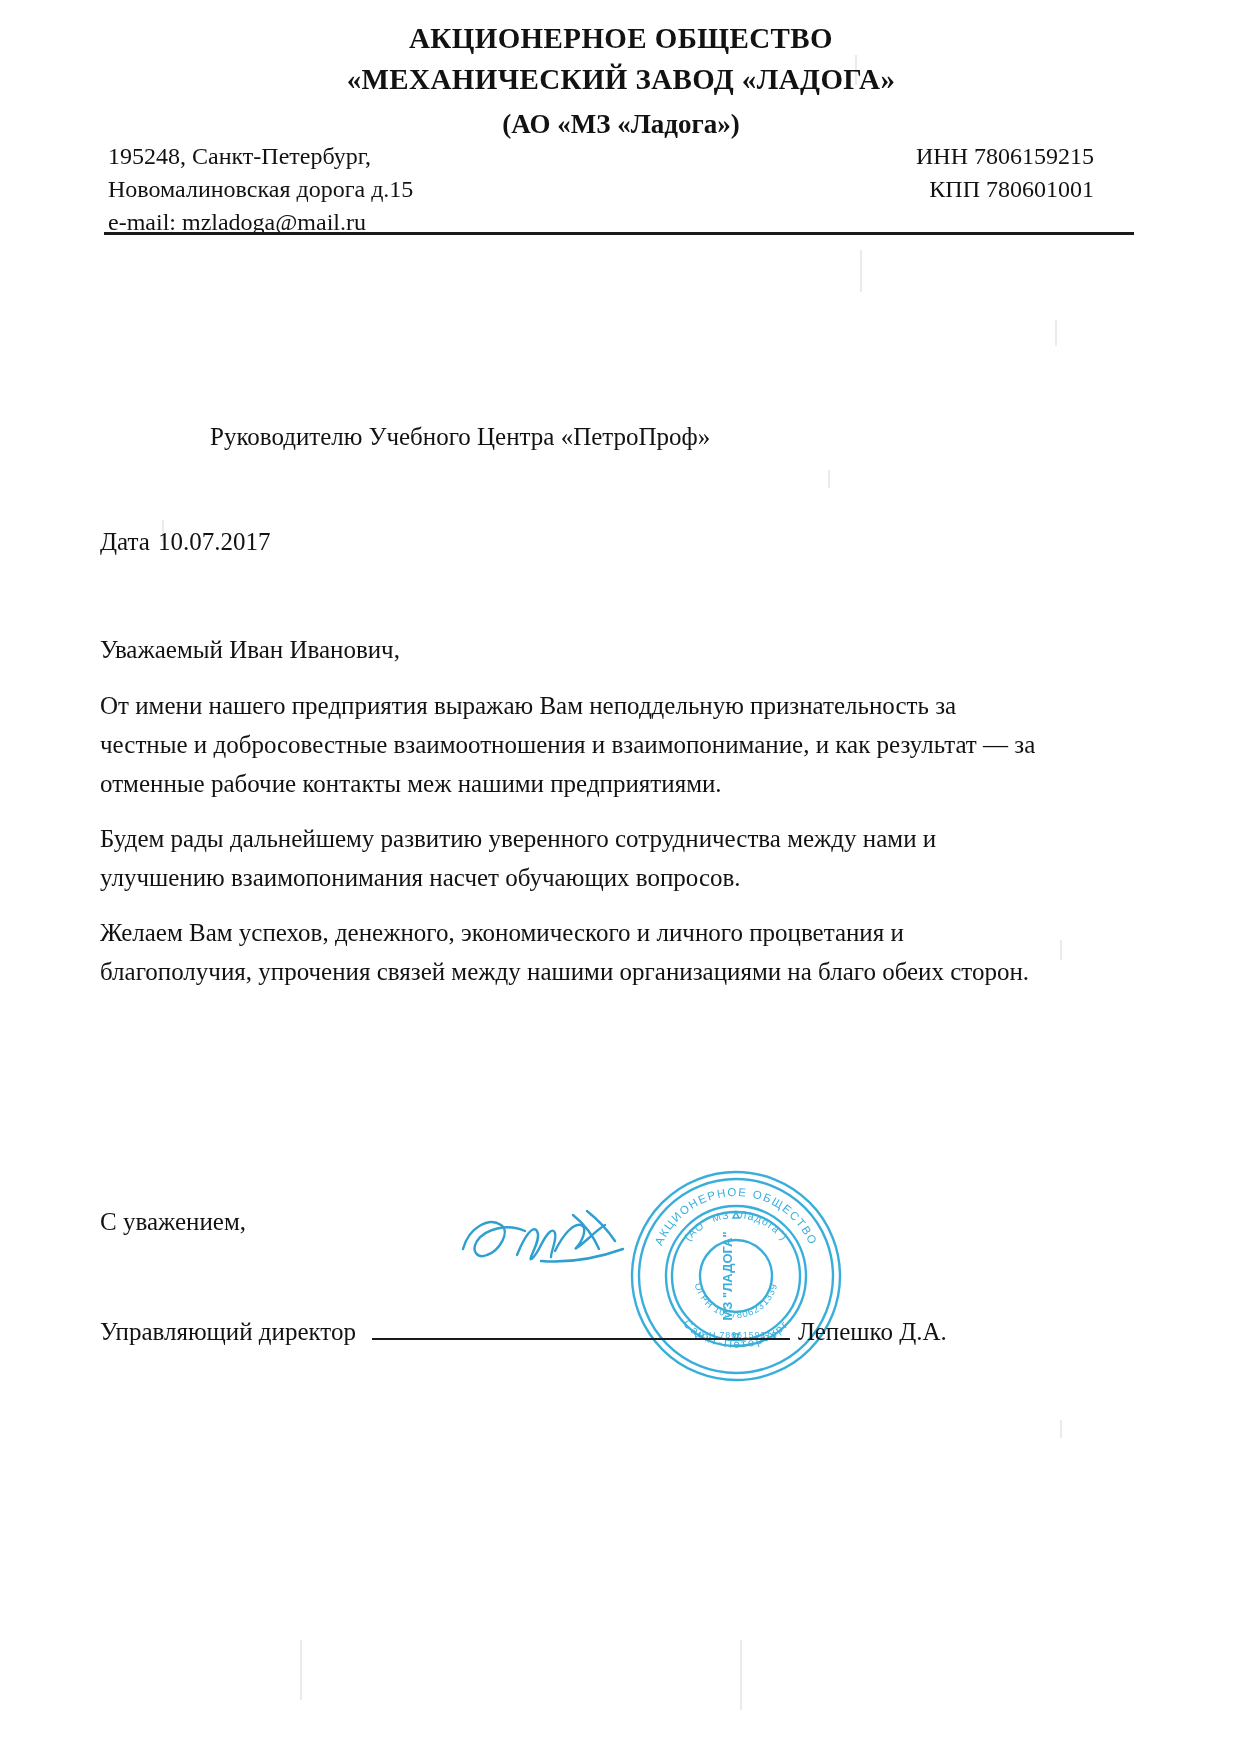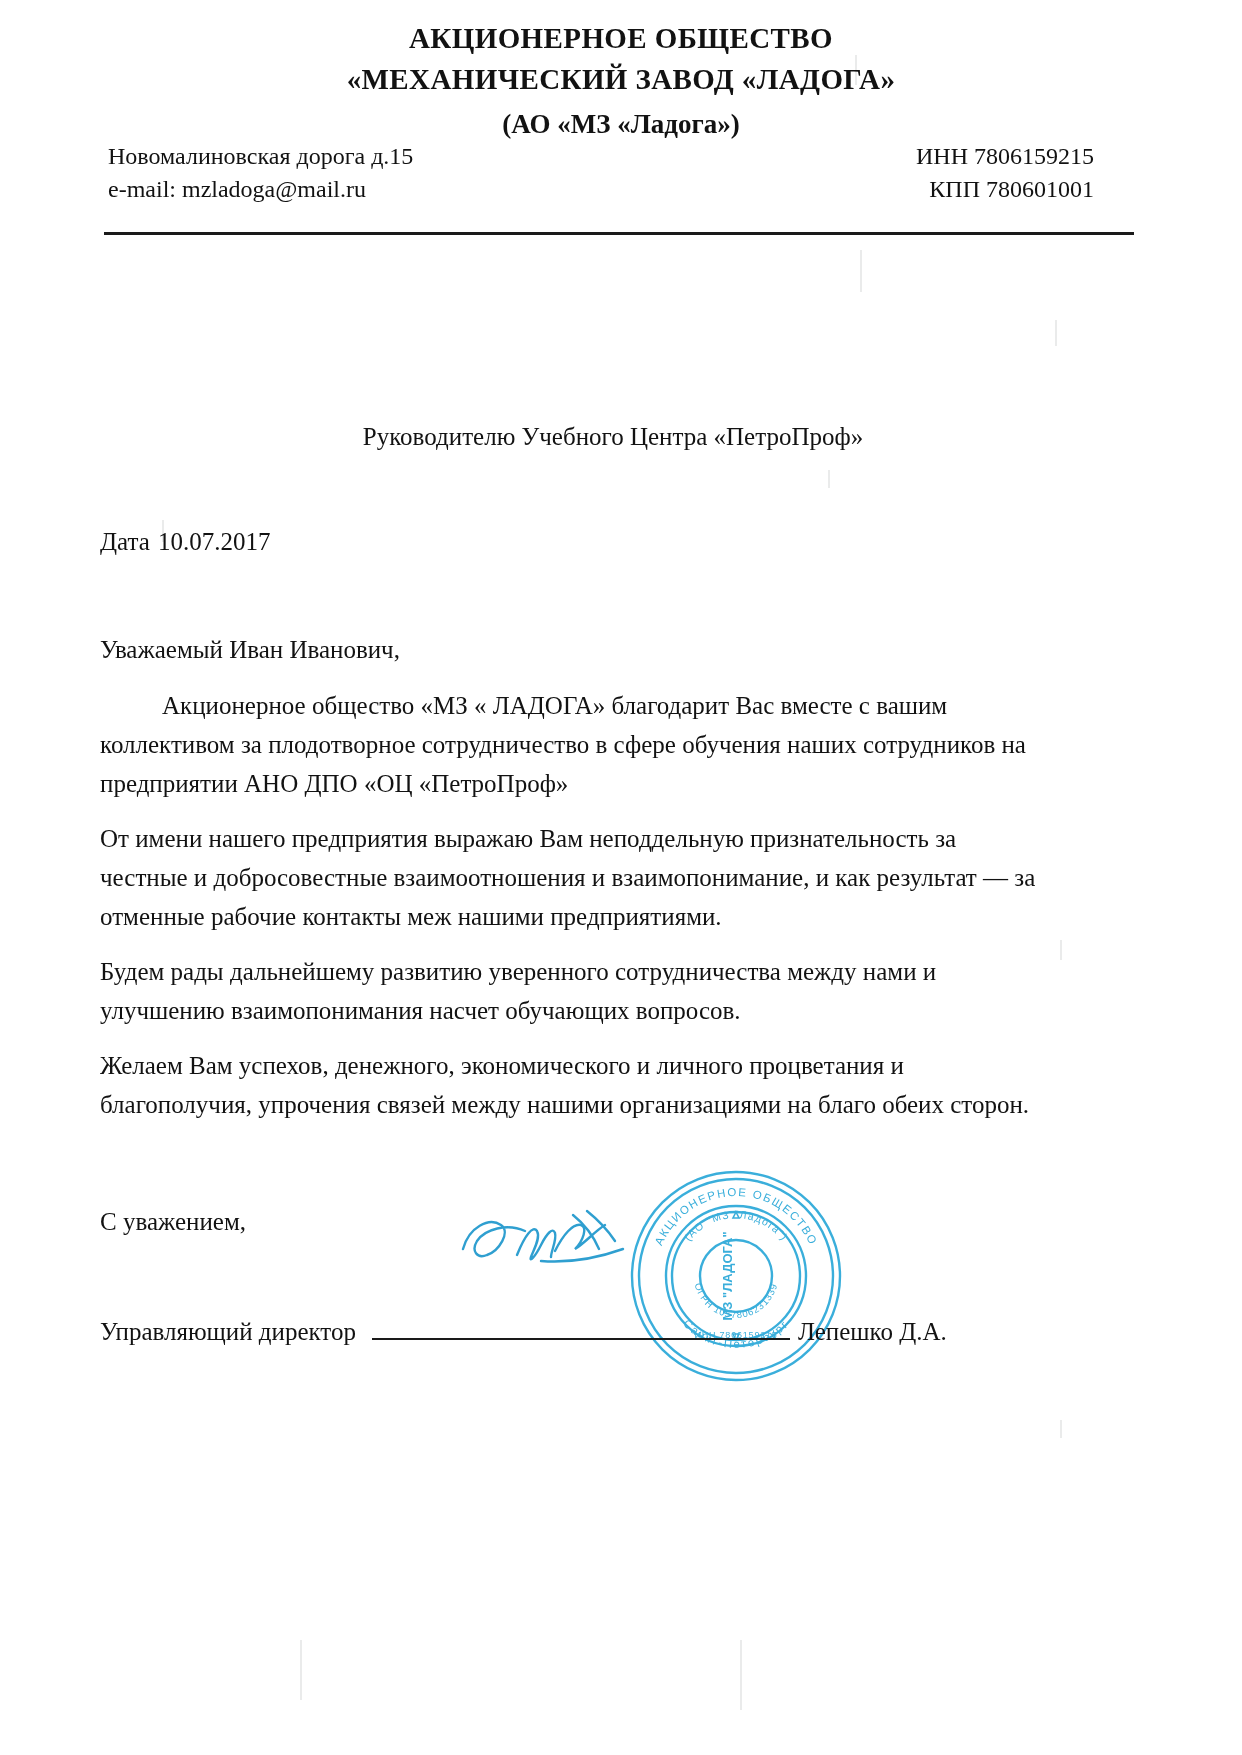--- a/index.html
+++ b/index.html
@@ -77,21 +77,21 @@
     width: 1030px;
     height: 3px;
     background: #1a1a1a;
   }
 
   .addressee {
     position: absolute;
     top: 420px;
     left: 0;
     width: 1016px;
-    text-align: center;
+    text-align: left;
     padding-left: 210px;
     box-sizing: border-box;
     font-size: 25px;
     line-height: 34px;
   }
 
   .date-line {
     position: absolute;
     top: 528px;
     left: 100px;
@@ -183,20 +183,21 @@
   <div class="scan-fleck" style="top:1640px; left:740px; width:2px; height:70px;"></div>
 
   <div class="letterhead">
     <div class="l1">АКЦИОНЕРНОЕ ОБЩЕСТВО</div>
     <div class="l2">«МЕХАНИЧЕСКИЙ ЗАВОД «ЛАДОГА»</div>
     <div class="l3">(АО «МЗ «Ладога»)</div>
   </div>
 
   <div class="contacts">
     <div class="left">
+      <div>195248, Санкт-Петербург,</div>
       <div>Новомалиновская дорога д.15</div>
       <div>e-mail: mzladoga@mail.ru</div>
     </div>
     <div class="right">
       <div>ИНН 7806159215</div>
       <div>КПП 780601001</div>
     </div>
   </div>
 
   <div class="rule"></div>
@@ -204,21 +205,20 @@
   <div class="addressee">Руководителю Учебного Центра «ПетроПроф»</div>
 
   <div class="date-line">
     <span class="label">Дата</span>
     <span>10.07.2017</span>
   </div>
 
   <div class="salutation">Уважаемый Иван Иванович,</div>
 
   <div class="body-text">
-    <p class="indent">Акционерное общество «МЗ « ЛАДОГА»  благодарит Вас вместе с вашим коллективом за плодотворное сотрудничество в сфере обучения наших сотрудников на предприятии АНО ДПО «ОЦ «ПетроПроф»</p>
     <p>От имени нашего предприятия выражаю Вам неподдельную признательность за честные и добросовестные взаимоотношения и взаимопонимание, и как результат — за отменные рабочие контакты меж нашими предприятиями.</p>
     <p>Будем рады дальнейшему развитию уверенного сотрудничества между нами и улучшению взаимопонимания насчет обучающих  вопросов.</p>
     <p>Желаем Вам успехов, денежного, экономического и личного процветания и благополучия, упрочения связей между нашими организациями на благо обеих сторон.</p>
   </div>
 
   <svg class="signature" viewBox="0 0 200 80">
     <g fill="none" stroke="#2f9fd0" stroke-width="2.4" stroke-linecap="round">
       <path d="M8,44 C14,22 34,12 46,20 C56,27 44,46 32,50 C22,54 16,46 22,36 C30,24 52,18 70,26"></path>
       <path d="M62,50 C70,30 78,20 82,26 C86,33 78,46 76,52 C74,58 80,52 86,40 C92,28 98,22 100,28 C102,35 96,46 96,52"></path>
       <path d="M100,46 C108,30 118,18 126,20 C133,22 128,36 120,44 C130,38 140,26 150,20"></path>

